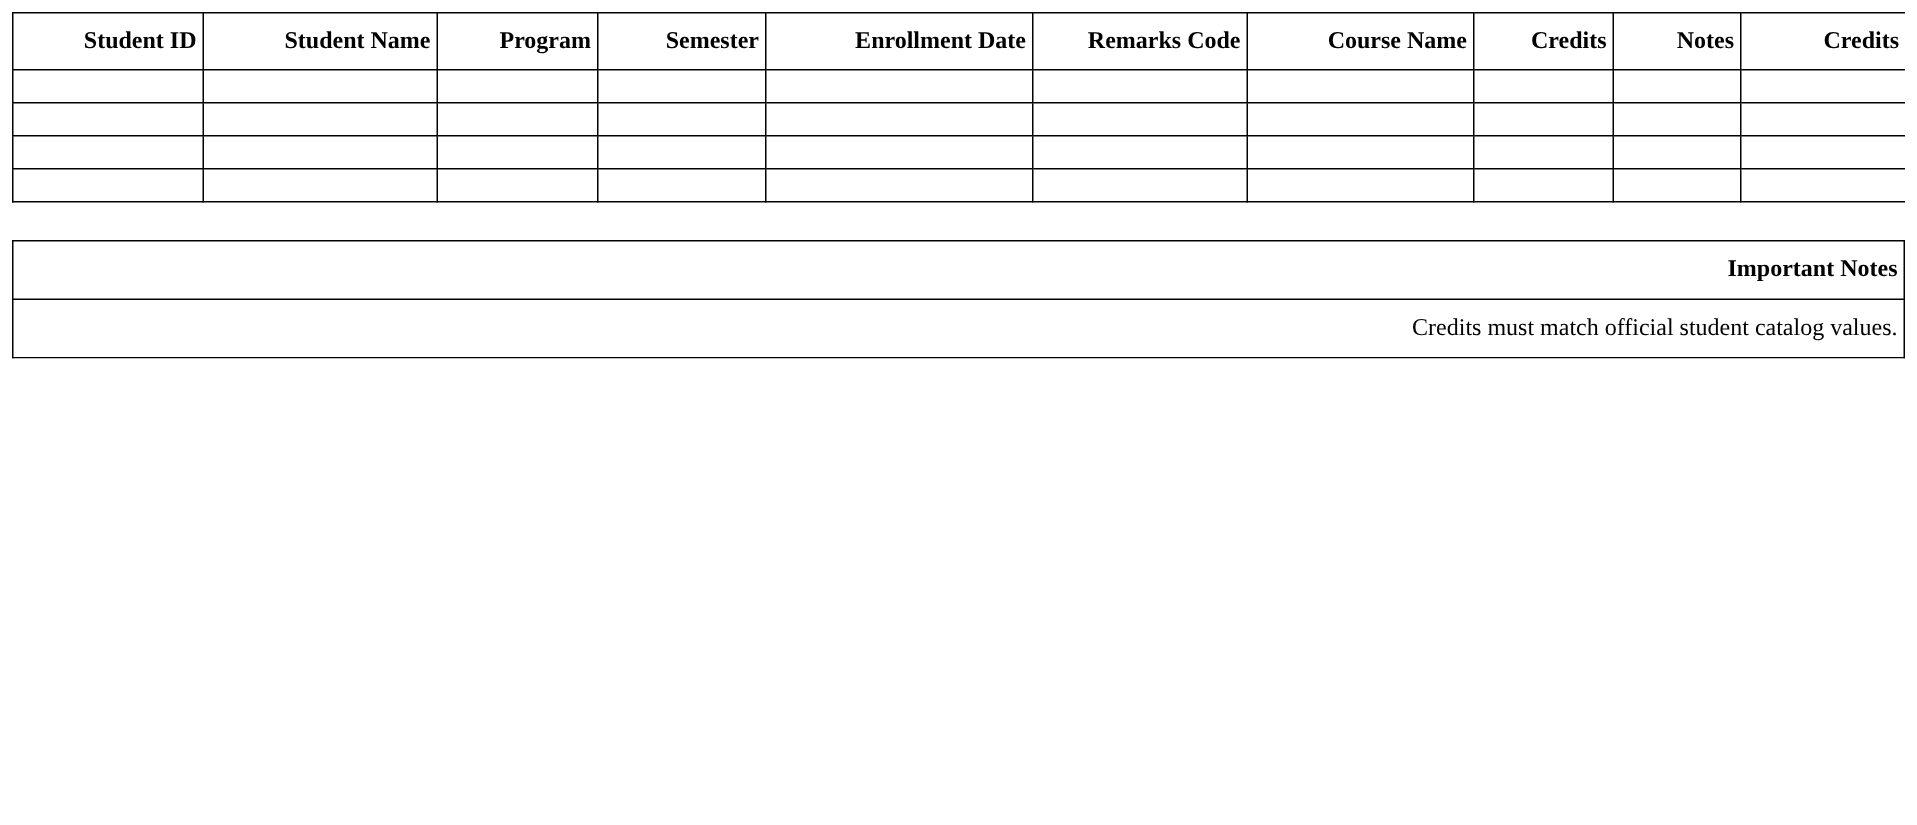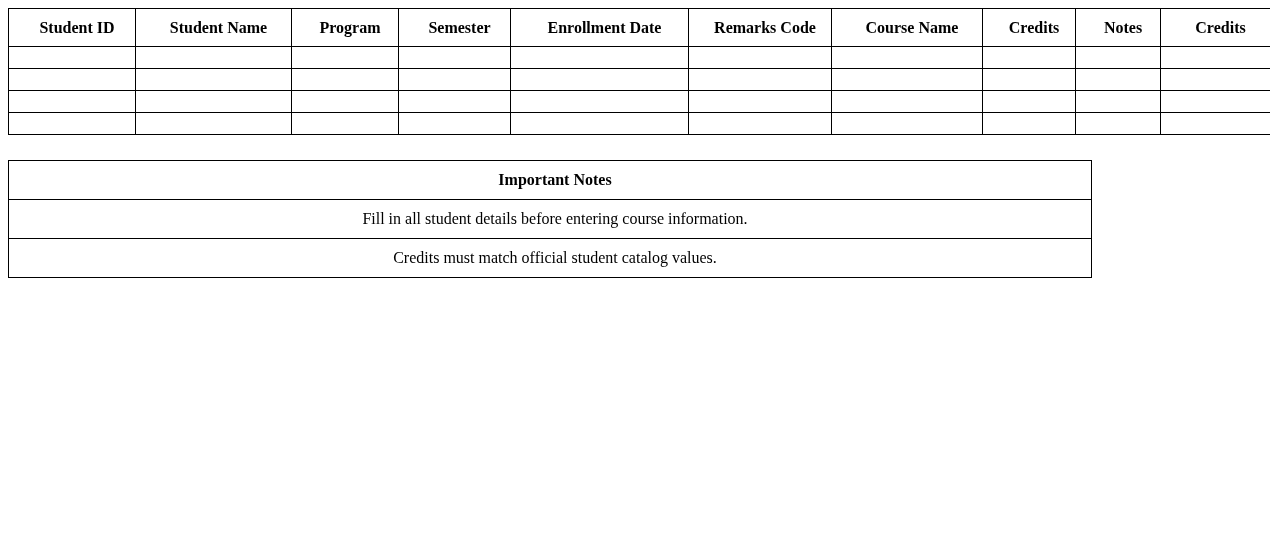--- a/index.html
+++ b/index.html
@@ -7,26 +7,26 @@
     color: #000000;
   }
   body {
     margin: 8px;
     width: 1262px;
     font-family: "Liberation Serif", serif;
   }
   table {
     border-collapse: collapse;
     table-layout: fixed;
-    width: 1084px;
+    width: 1262px;
   }
   th, td {
     border: 1px solid #000000;
     font-size: 16px;
-    text-align: center;
+    text-align: right;
     vertical-align: middle;
     padding: 0 4px 0 14px;
     overflow: hidden;
     white-space: nowrap;
   }
   .enrollment-table th {
     font-weight: bold;
     height: 37px;
   }
   .enrollment-table td {
@@ -135,19 +135,16 @@
     </tr>
   </tbody>
 </table>
 
 <table class="notes-table">
   <tbody>
     <tr>
       <td class="notes-header">Important Notes</td>
     </tr>
     <tr>
-      <td>Fill in all student details before entering course information.</td>
-    </tr>
-    <tr>
       <td>Credits must match official student catalog values.</td>
     </tr>
   </tbody>
 </table>
 
 </body></html>

